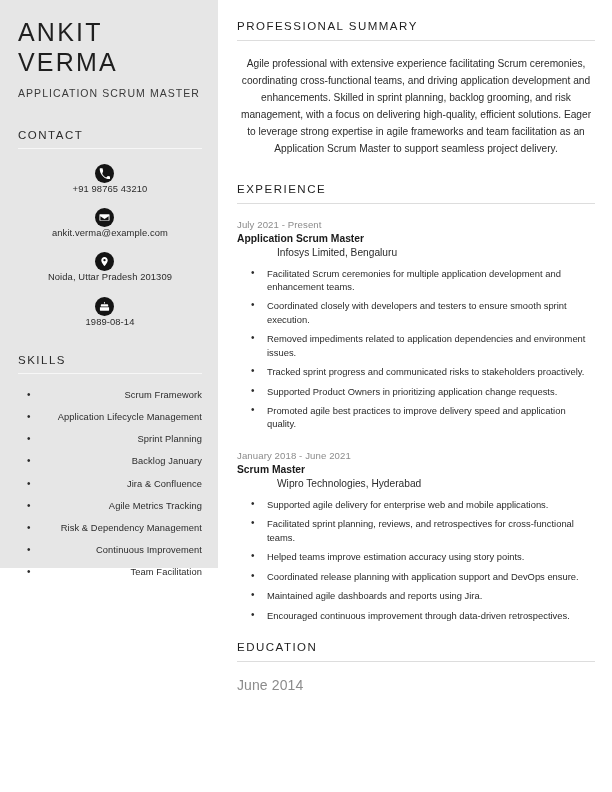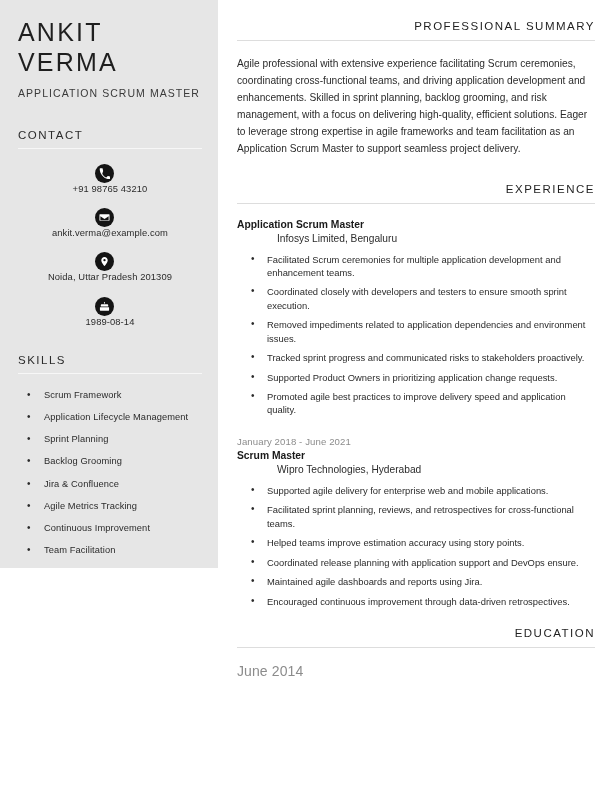--- a/index.html
+++ b/index.html
@@ -99,20 +99,21 @@
   .skills-list { list-style: none; }
 
   .skill-item {
     position: relative;
     padding-left: 26px;
     font-size: 9.3px;
     line-height: 1.42;
     color: #2b2b2b;
     margin-bottom: 9px;
     letter-spacing: .1px;
+    text-align: right;
   }
   .skill-item::before {
     content: "\2022";
     position: absolute;
     left: 9px;
     top: -1px;
     font-size: 10px;
     color: #2b2b2b;
   }
 
@@ -121,35 +122,34 @@
     flex: 1;
     padding: 20px 17px 0 19px;
   }
 
   .main-heading {
     font-size: 11.5px;
     letter-spacing: 1.5px;
     color: #1f1f1f;
     text-transform: uppercase;
     margin-bottom: 8px;
-    text-align: right;
   }
 
   .main-rule {
     height: 1px;
     background: #dddddd;
     margin-bottom: 15px;
   }
 
   .summary-text {
     font-size: 10.2px;
     line-height: 1.66;
     color: #2b2b2b;
     margin-bottom: 25px;
-    text-align: left;
+    text-align: center;
   }
 
   .exp-entry { margin-bottom: 19px; }
 
   .exp-date {
     font-size: 9.6px;
     color: #8c8c8c;
     margin-bottom: 3px;
     letter-spacing: .1px;
   }
@@ -253,43 +253,45 @@
     </div>
 
     <div class="skills-block">
       <div class="side-heading">SKILLS</div>
       <div class="side-rule"></div>
 
       <ul class="skills-list">
         <li class="skill-item">Scrum Framework</li>
         <li class="skill-item">Application Lifecycle Management</li>
         <li class="skill-item">Sprint Planning</li>
-        <li class="skill-item">Backlog Grooming</li>
+        <li class="skill-item">Backlog January</li>
         <li class="skill-item">Jira &amp; Confluence</li>
         <li class="skill-item">Agile Metrics Tracking</li>
+        <li class="skill-item">Risk &amp; Dependency Management</li>
         <li class="skill-item">Continuous Improvement</li>
         <li class="skill-item">Team Facilitation</li>
       </ul>
     </div>
 
   </aside>
 
   <main class="main">
 
     <section>
       <div class="main-heading">PROFESSIONAL SUMMARY</div>
       <div class="main-rule"></div>
       <p class="summary-text">Agile professional with extensive experience facilitating Scrum ceremonies, coordinating cross-functional teams, and driving application development and enhancements. Skilled in sprint planning, backlog grooming, and risk management, with a focus on delivering high-quality, efficient solutions. Eager to leverage strong expertise in agile frameworks and team facilitation as an Application Scrum Master to support seamless project delivery.</p>
     </section>
 
     <section>
       <div class="main-heading">EXPERIENCE</div>
       <div class="main-rule"></div>
 
       <div class="exp-entry">
+        <div class="exp-date">July 2021 - Present</div>
         <div class="exp-role">Application Scrum Master</div>
         <div class="exp-company">Infosys Limited, Bengaluru</div>
         <ul class="exp-bullets">
           <li class="exp-bullet">Facilitated Scrum ceremonies for multiple application development and enhancement teams.</li>
           <li class="exp-bullet">Coordinated closely with developers and testers to ensure smooth sprint execution.</li>
           <li class="exp-bullet">Removed impediments related to application dependencies and environment issues.</li>
           <li class="exp-bullet">Tracked sprint progress and communicated risks to stakeholders proactively.</li>
           <li class="exp-bullet">Supported Product Owners in prioritizing application change requests.</li>
           <li class="exp-bullet">Promoted agile best practices to improve delivery speed and application quality.</li>
         </ul>

